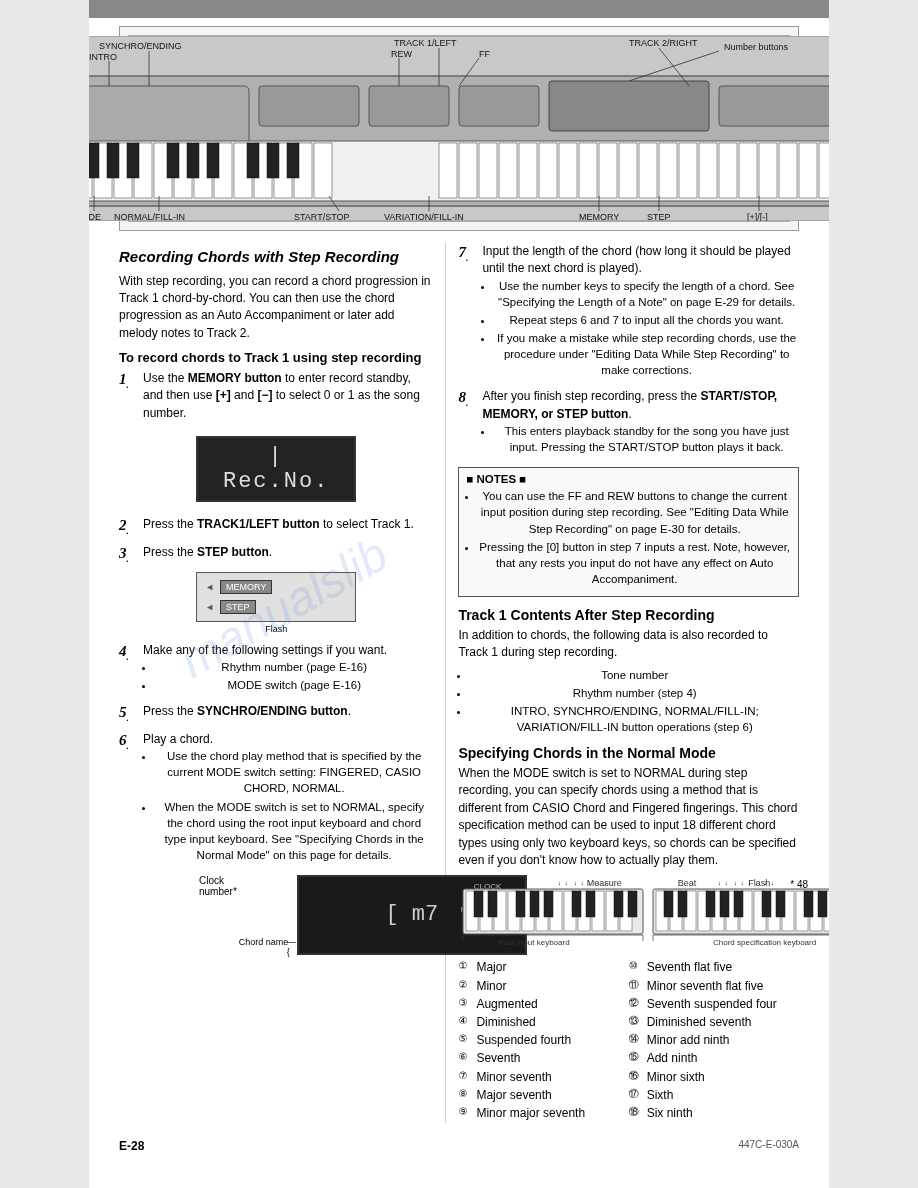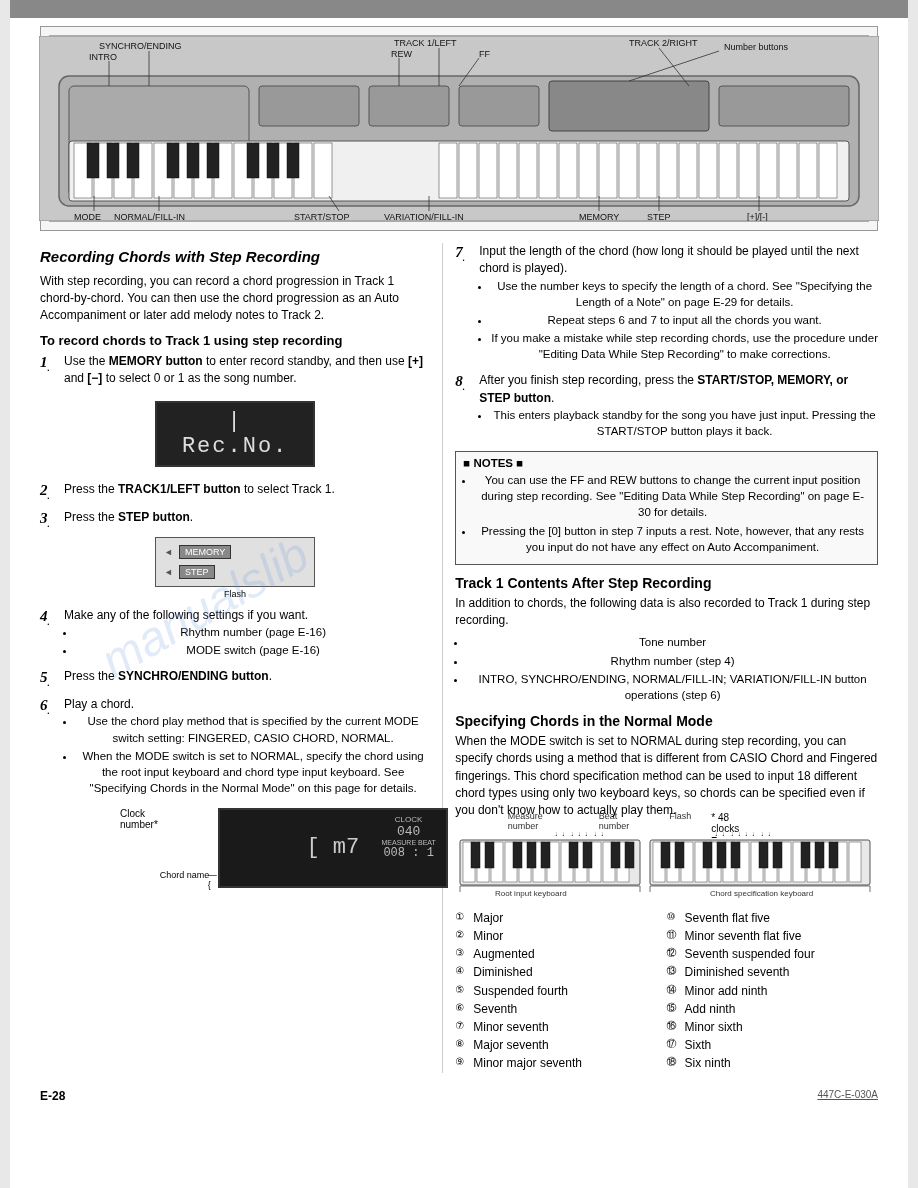--- a/index.html
+++ b/index.html
@@ -6,21 +6,21 @@
     body {
       font-family: 'Times New Roman', Times, serif;
       font-size: 13px;
       background: #e8e8e8;
       width: 918px;
       min-height: 1188px;
       display: flex;
       justify-content: center;
     }
     .page {
-      width: 898px;
+      width: 740px;
       min-height: 1188px;
       background: #fff;
       position: relative;
       overflow: hidden;
     }
     
     .top-bar {
       background: #888;
       height: 18px;
       width: 100%;
@@ -274,21 +274,20 @@
     }
     .page-num {
       font-family: Arial, sans-serif;
       font-size: 12px;
       font-weight: bold;
     }
     .doc-code {
       font-family: Arial, sans-serif;
       font-size: 10px;
       color: #555;
-      text-decoration: underline;
     }
     
     .inline-bold {
       font-weight: bold;
     }
     .watermark {
       position: absolute;
       color: rgba(100,150,220,0.2);
       font-size: 48px;
       font-family: Arial, sans-serif;

